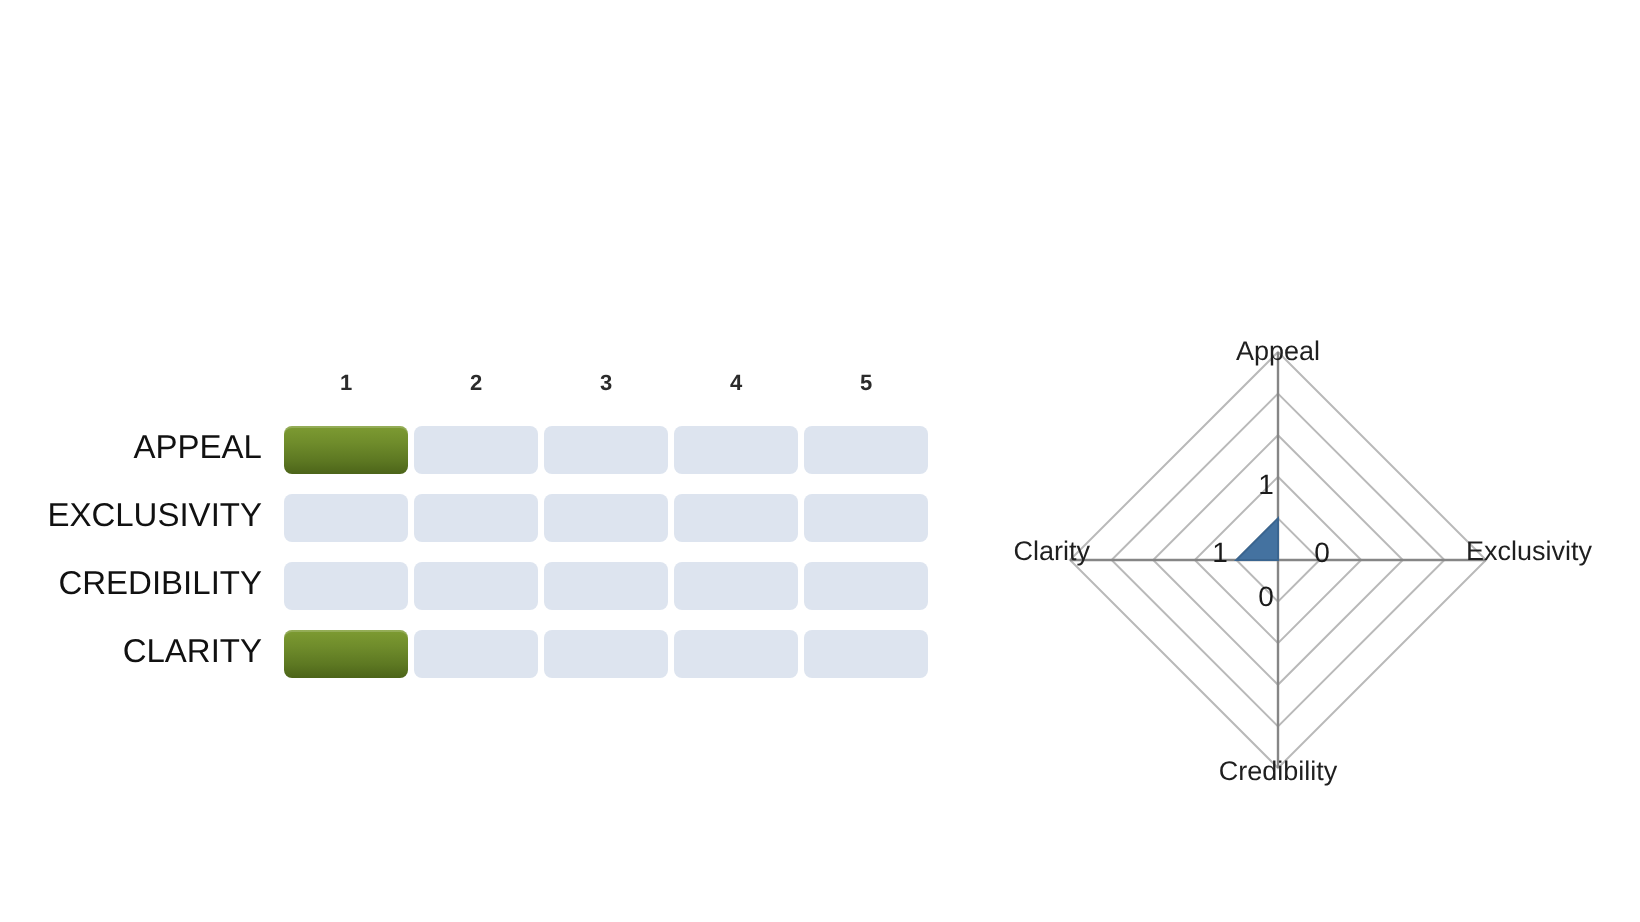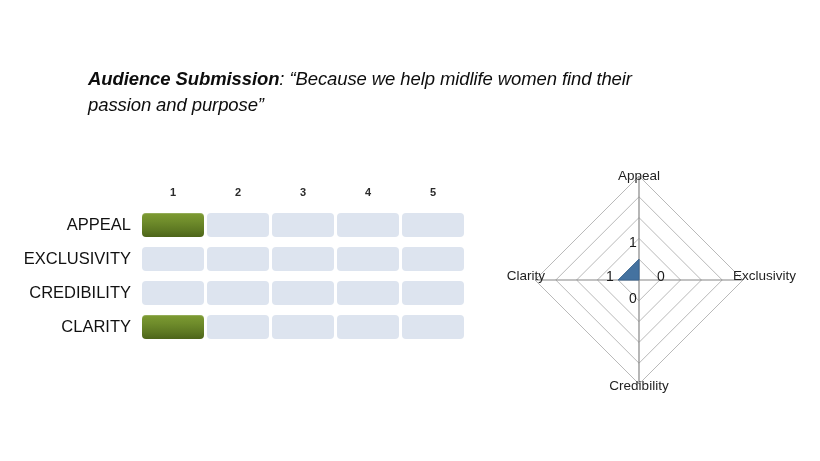--- a/index.html
+++ b/index.html
@@ -55,23 +55,20 @@
   .tick-label{
     font-size:14px;fill:#1a1a1a;
     font-family:"Liberation Sans","DejaVu Sans",sans-serif;
   }
 </style>
 </head>
 <body>
 
 <div class="stage">
 
-  <div class="headline">
-    <span class="lead">Audience Submission</span><span>: “Because we help midlife women find their passion and purpose”</span>
-  </div>
 
   <div class="barchart">
     <div class="colheaders" id="colheaders">
         <div class="colheader" style="left: 0px;">1</div>
         <div class="colheader" style="left: 65px;">2</div>
         <div class="colheader" style="left: 130px;">3</div>
         <div class="colheader" style="left: 195px;">4</div>
         <div class="colheader" style="left: 260px;">5</div>
       </div>
     <div class="rows" id="barrows">

